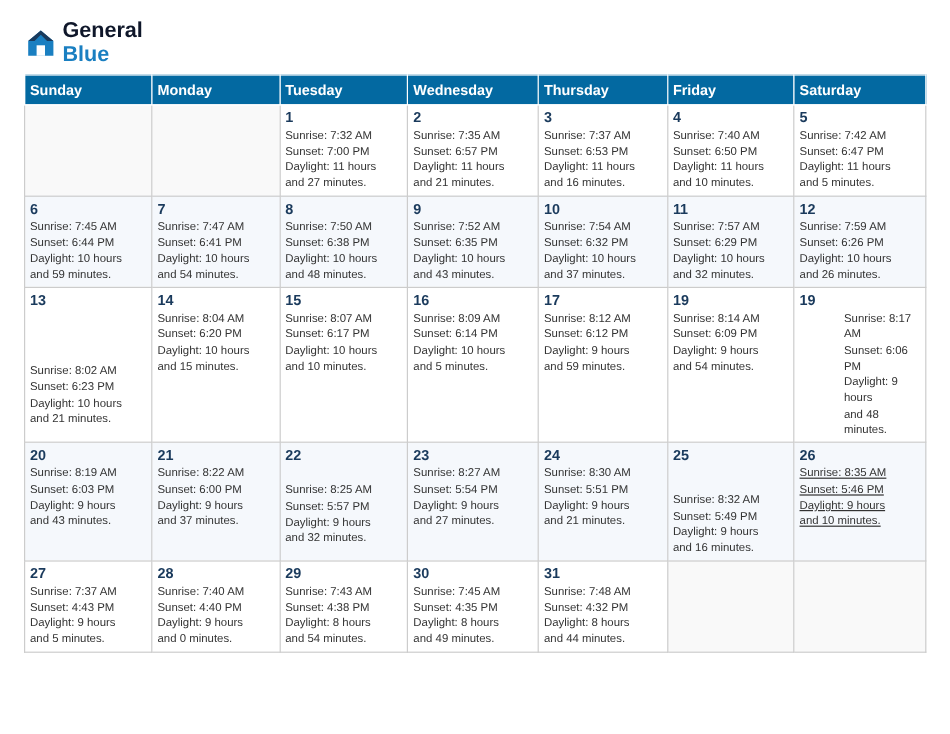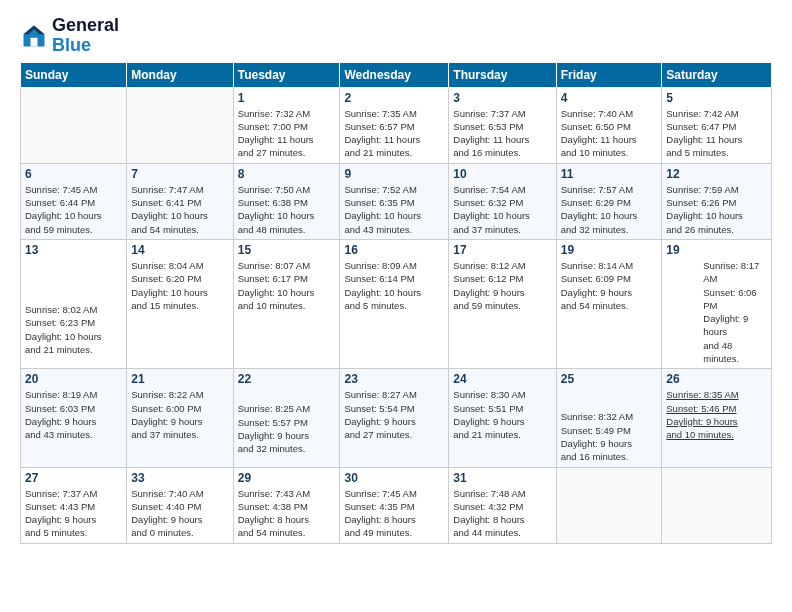--- a/index.html
+++ b/index.html
@@ -320,21 +320,21 @@
         </tr>
         <tr>
           <td>
             <span class="day-num">27</span>
             <div class="day-info" style="white-space: pre-line;">Sunrise: 7:37 AM
 Sunset: 4:43 PM
 Daylight: 9 hours
 and 5 minutes.</div>
           </td>
           <td>
-            <span class="day-num">33</span>
+            <span class="day-num">28</span>
             <div class="day-info" style="white-space: pre-line;">Sunrise: 7:40 AM
 Sunset: 4:40 PM
 Daylight: 9 hours
 and 0 minutes.</div>
           </td>
           <td>
             <span class="day-num">29</span>
             <div class="day-info" style="white-space: pre-line;">Sunrise: 7:43 AM
 Sunset: 4:38 PM
 Daylight: 8 hours

